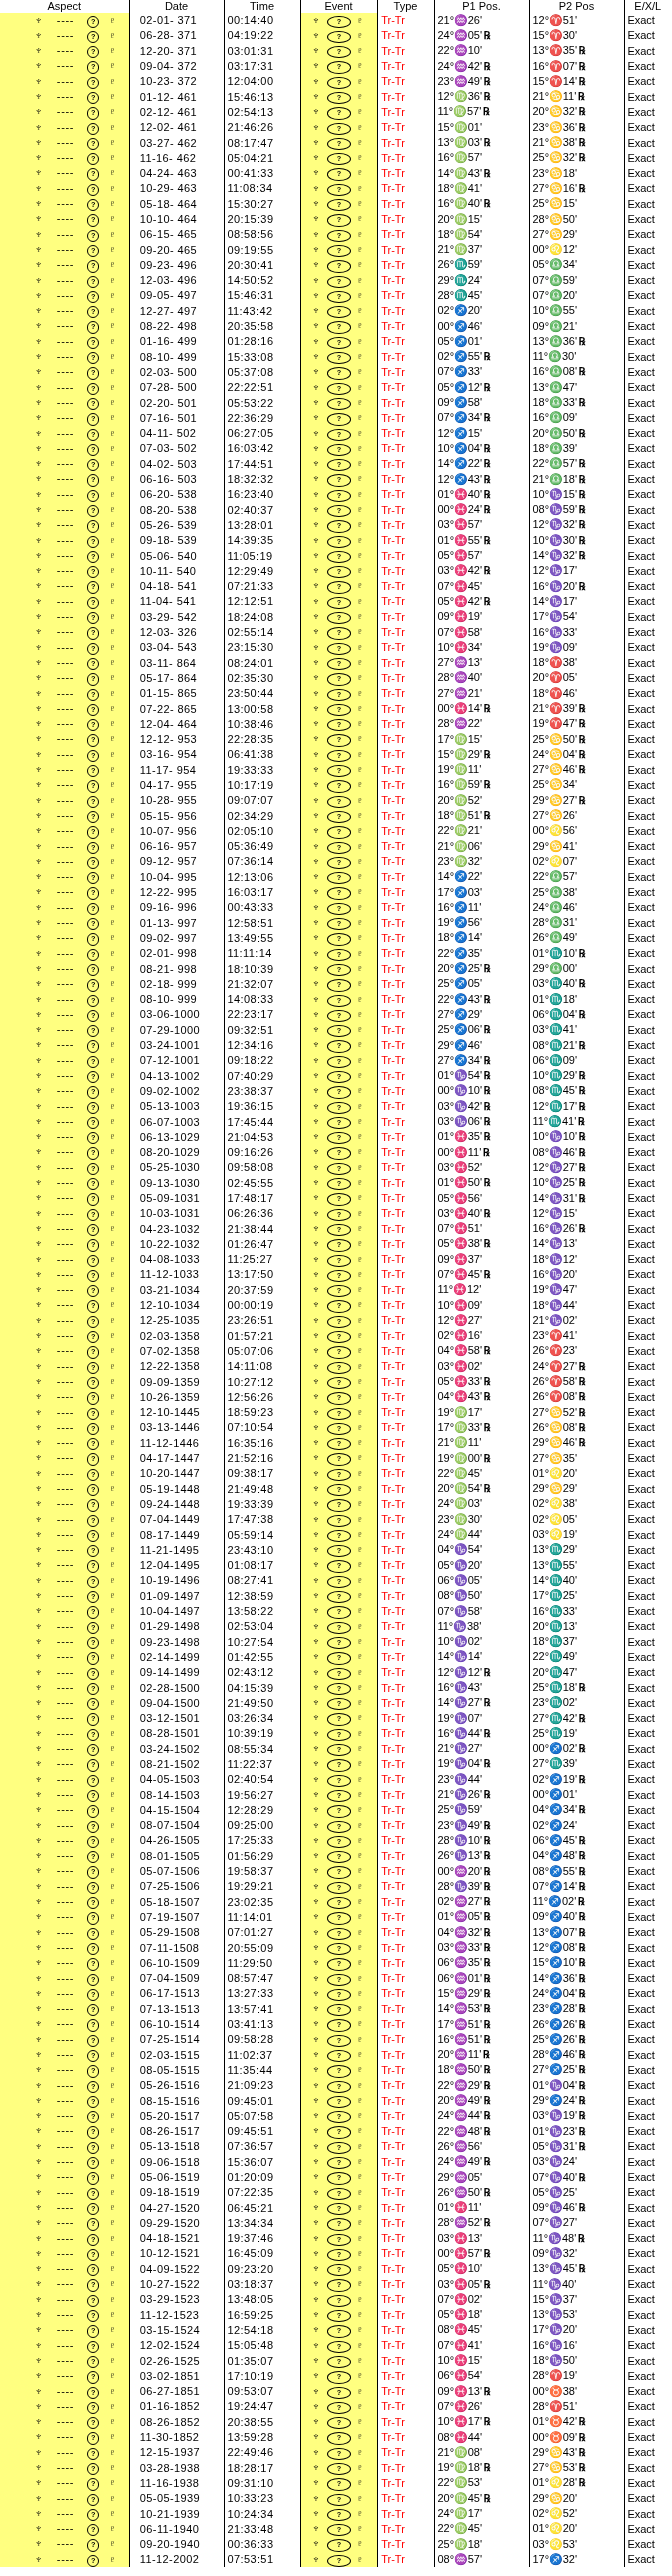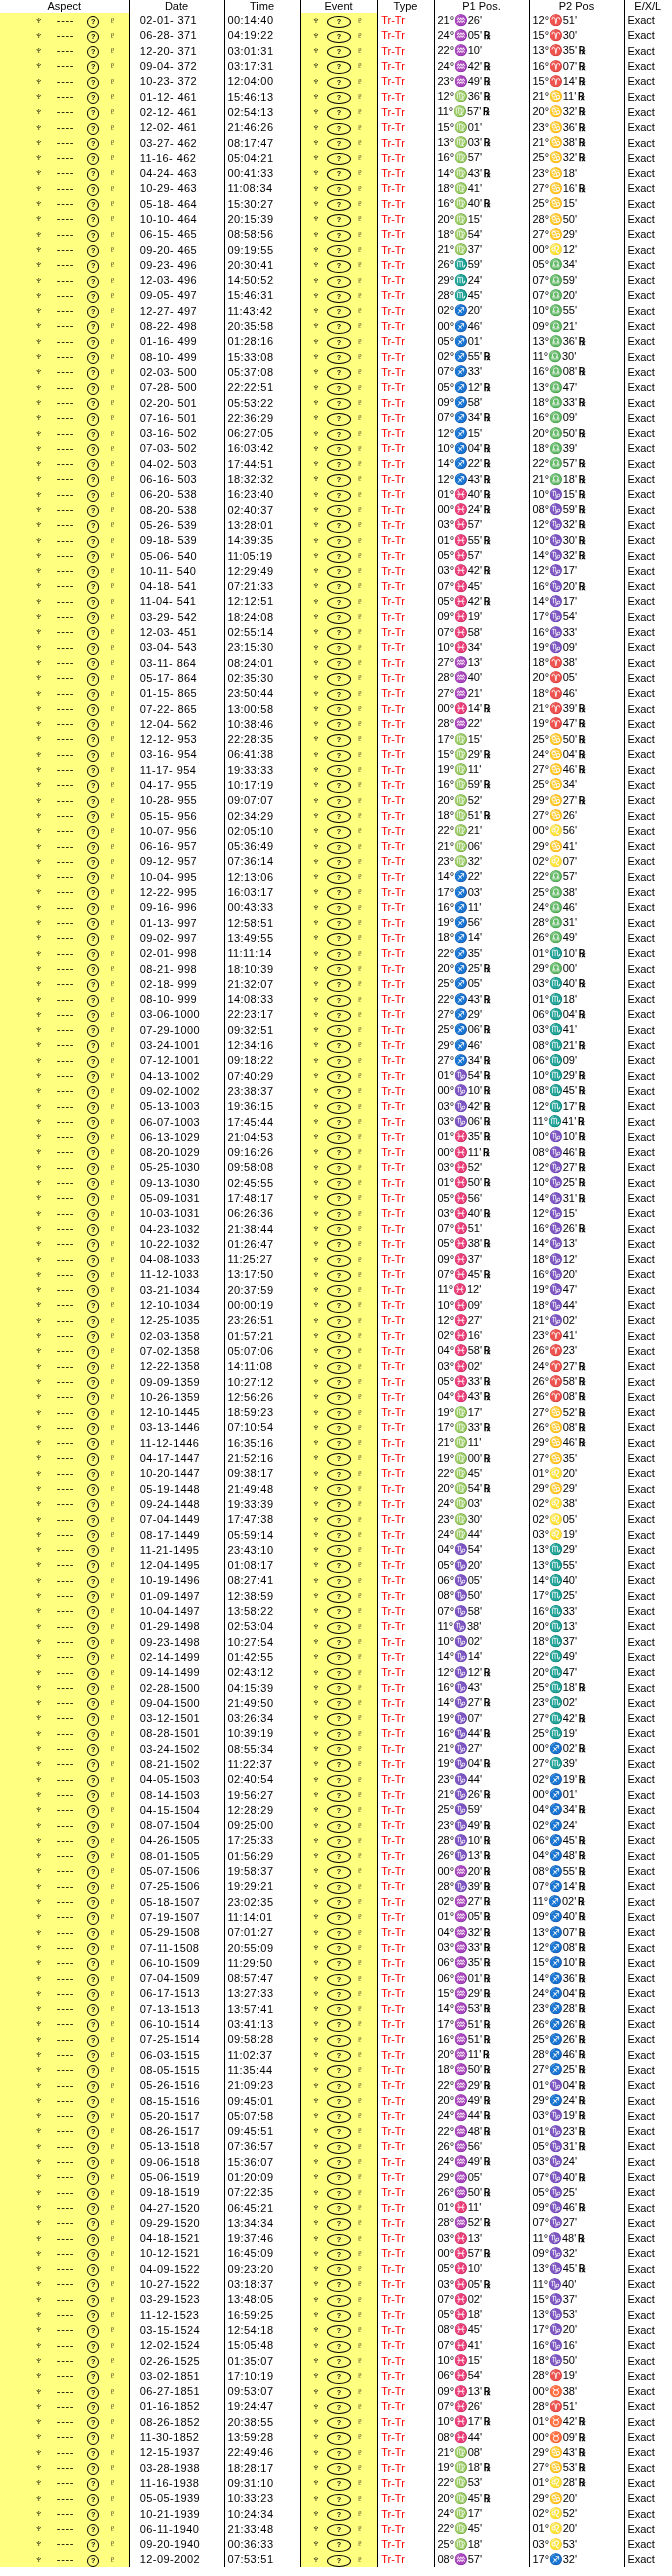--- a/index.html
+++ b/index.html
@@ -374,21 +374,21 @@
     <td class="event"><span>♆</span><span><span class="circ">?</span></span><span>♇</span></td>
     <td class="type">Tr-Tr</td>
     <td class="p1"><span class="deg">07°</span><span class="sign">♐</span><span class="min">34'</span><span class="rx">℞</span></td>
     <td class="p2"><span class="deg">16°</span><span class="sign">♎</span><span class="min">09'</span><span class="rx"></span></td>
     <td class="exl">Exact</td>
   </tr>
       <tr>
     <td class="aspect">
       <span class="g1">♆</span><span class="dash">----</span><span class="g2"><span class="circ">?</span></span><span class="g3">♇</span>
     </td>
-    <td class="date">03-16- 502</td>
+    <td class="date">04-11- 502</td>
     <td class="time">06:27:05</td>
     <td class="event"><span>♆</span><span><span class="circ">?</span></span><span>♇</span></td>
     <td class="type">Tr-Tr</td>
     <td class="p1"><span class="deg">12°</span><span class="sign">♐</span><span class="min">15'</span><span class="rx"></span></td>
     <td class="p2"><span class="deg">20°</span><span class="sign">♎</span><span class="min">50'</span><span class="rx">℞</span></td>
     <td class="exl">Exact</td>
   </tr>
       <tr>
     <td class="aspect">
       <span class="g1">♆</span><span class="dash">----</span><span class="g2"><span class="circ">?</span></span><span class="g3">♇</span>
@@ -530,21 +530,21 @@
     <td class="event"><span>♆</span><span><span class="circ">?</span></span><span>♇</span></td>
     <td class="type">Tr-Tr</td>
     <td class="p1"><span class="deg">09°</span><span class="sign">♓</span><span class="min">19'</span><span class="rx"></span></td>
     <td class="p2"><span class="deg">17°</span><span class="sign">♑</span><span class="min">54'</span><span class="rx"></span></td>
     <td class="exl">Exact</td>
   </tr>
       <tr>
     <td class="aspect">
       <span class="g1">♆</span><span class="dash">----</span><span class="g2"><span class="circ">?</span></span><span class="g3">♇</span>
     </td>
-    <td class="date">12-03- 451</td>
+    <td class="date">12-03- 326</td>
     <td class="time">02:55:14</td>
     <td class="event"><span>♆</span><span><span class="circ">?</span></span><span>♇</span></td>
     <td class="type">Tr-Tr</td>
     <td class="p1"><span class="deg">07°</span><span class="sign">♓</span><span class="min">58'</span><span class="rx"></span></td>
     <td class="p2"><span class="deg">16°</span><span class="sign">♑</span><span class="min">33'</span><span class="rx"></span></td>
     <td class="exl">Exact</td>
   </tr>
       <tr>
     <td class="aspect">
       <span class="g1">♆</span><span class="dash">----</span><span class="g2"><span class="circ">?</span></span><span class="g3">♇</span>
@@ -602,21 +602,21 @@
     <td class="event"><span>♆</span><span><span class="circ">?</span></span><span>♇</span></td>
     <td class="type">Tr-Tr</td>
     <td class="p1"><span class="deg">00°</span><span class="sign">♓</span><span class="min">14'</span><span class="rx">℞</span></td>
     <td class="p2"><span class="deg">21°</span><span class="sign">♈</span><span class="min">39'</span><span class="rx">℞</span></td>
     <td class="exl">Exact</td>
   </tr>
       <tr>
     <td class="aspect">
       <span class="g1">♆</span><span class="dash">----</span><span class="g2"><span class="circ">?</span></span><span class="g3">♇</span>
     </td>
-    <td class="date">12-04- 562</td>
+    <td class="date">12-04- 464</td>
     <td class="time">10:38:46</td>
     <td class="event"><span>♆</span><span><span class="circ">?</span></span><span>♇</span></td>
     <td class="type">Tr-Tr</td>
     <td class="p1"><span class="deg">28°</span><span class="sign">♒</span><span class="min">22'</span><span class="rx"></span></td>
     <td class="p2"><span class="deg">19°</span><span class="sign">♈</span><span class="min">47'</span><span class="rx">℞</span></td>
     <td class="exl">Exact</td>
   </tr>
       <tr>
     <td class="aspect">
       <span class="g1">♆</span><span class="dash">----</span><span class="g2"><span class="circ">?</span></span><span class="g3">♇</span>
@@ -1646,21 +1646,21 @@
     <td class="event"><span>♆</span><span><span class="circ">?</span></span><span>♇</span></td>
     <td class="type">Tr-Tr</td>
     <td class="p1"><span class="deg">16°</span><span class="sign">♒</span><span class="min">51'</span><span class="rx">℞</span></td>
     <td class="p2"><span class="deg">25°</span><span class="sign">♐</span><span class="min">26'</span><span class="rx">℞</span></td>
     <td class="exl">Exact</td>
   </tr>
       <tr>
     <td class="aspect">
       <span class="g1">♆</span><span class="dash">----</span><span class="g2"><span class="circ">?</span></span><span class="g3">♇</span>
     </td>
-    <td class="date">06-03-1515</td>
+    <td class="date">02-03-1515</td>
     <td class="time">11:02:37</td>
     <td class="event"><span>♆</span><span><span class="circ">?</span></span><span>♇</span></td>
     <td class="type">Tr-Tr</td>
     <td class="p1"><span class="deg">20°</span><span class="sign">♒</span><span class="min">11'</span><span class="rx">℞</span></td>
     <td class="p2"><span class="deg">28°</span><span class="sign">♐</span><span class="min">46'</span><span class="rx">℞</span></td>
     <td class="exl">Exact</td>
   </tr>
       <tr>
     <td class="aspect">
       <span class="g1">♆</span><span class="dash">----</span><span class="g2"><span class="circ">?</span></span><span class="g3">♇</span>
@@ -2042,21 +2042,21 @@
     <td class="event"><span>♆</span><span><span class="circ">?</span></span><span>♇</span></td>
     <td class="type">Tr-Tr</td>
     <td class="p1"><span class="deg">25°</span><span class="sign">♍</span><span class="min">18'</span><span class="rx"></span></td>
     <td class="p2"><span class="deg">03°</span><span class="sign">♌</span><span class="min">53'</span><span class="rx"></span></td>
     <td class="exl">Exact</td>
   </tr>
       <tr>
     <td class="aspect">
       <span class="g1">♆</span><span class="dash">----</span><span class="g2"><span class="circ">?</span></span><span class="g3">♇</span>
     </td>
-    <td class="date">12-09-2002</td>
+    <td class="date">11-12-2002</td>
     <td class="time">07:53:51</td>
     <td class="event"><span>♆</span><span><span class="circ">?</span></span><span>♇</span></td>
     <td class="type">Tr-Tr</td>
     <td class="p1"><span class="deg">08°</span><span class="sign">♒</span><span class="min">57'</span><span class="rx"></span></td>
     <td class="p2"><span class="deg">17°</span><span class="sign">♐</span><span class="min">32'</span><span class="rx"></span></td>
     <td class="exl">Exact</td>
   </tr>
     </tbody>
 </table>
 

